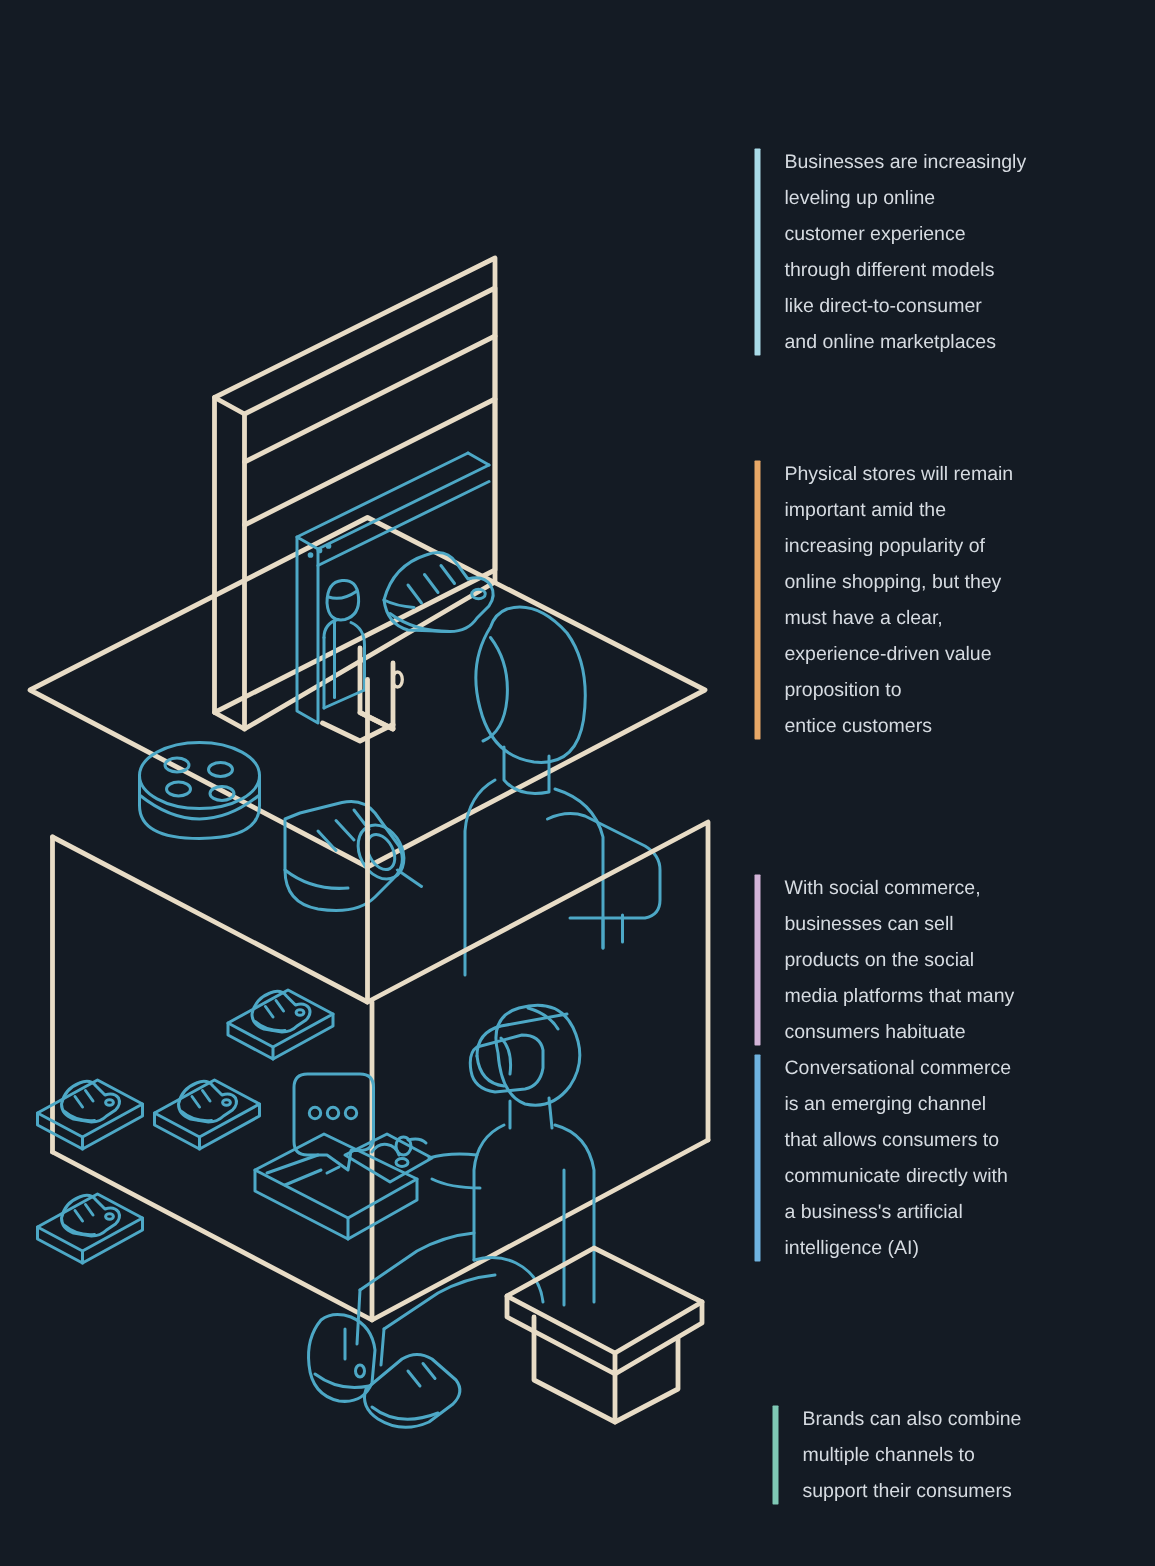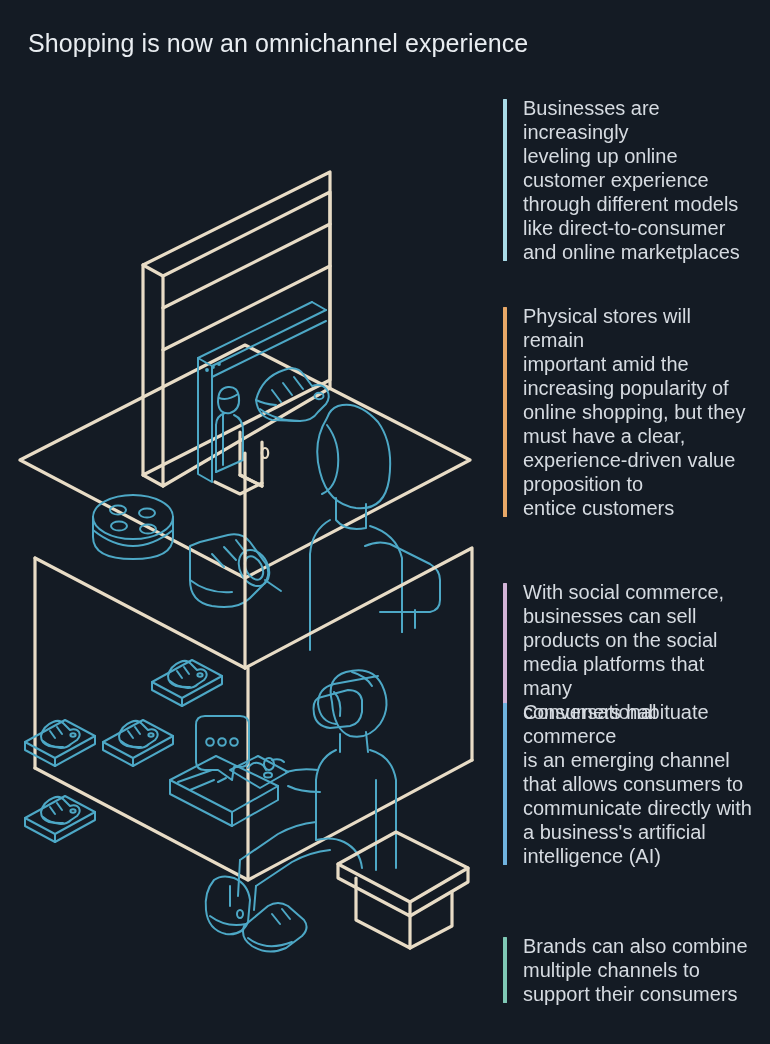--- a/index.html
+++ b/index.html
@@ -64,33 +64,32 @@
   .callout-bar {
     position: absolute;
     left: 0;
     top: 3px;
     bottom: 3px;
     width: 4px;
     border-radius: 0.5px;
   }
 
   .callout-text {
-    font-size: 20px;
+    font-size: 13px;
     line-height: 24px;
     color: #d6dbe1;
     font-weight: 400;
     white-space: pre-line;
   }
 </style>
 </head>
 <body>
 
 <div id="infographic">
 
-  <h1 id="page-title">Shopping is now an omnichannel experience</h1>
 
   <div id="illustration">
     <svg width="500" height="900" viewBox="0 0 500 900" fill="none" stroke-linecap="round" stroke-linejoin="round">
 
       <g>
 
         <g stroke="#e8dcc6" stroke-width="3.2" fill="none">
           <path d="M 20 380 L 245 265 L 470 380 L 245 498 Z"></path>
         </g>
 
@@ -394,21 +393,21 @@
     <div class="callout" style="position:absolute; top:604px; left:0; width:252px;">
       <span class="callout-bar" style="background:#6fb3e0;"></span>
       <div class="callout-text">Conversational commerce
 is an emerging channel
 that allows consumers to
 communicate directly with
 a business's artificial
 intelligence (AI)</div>
     </div>
 
-    <div class="callout" style="position:absolute; top:838px; left:0; width:252px;">
+    <div class="callout" style="position:absolute; top:838px; left:12px; width:252px;">
       <span class="callout-bar" style="background:#7fc9b5;"></span>
       <div class="callout-text">Brands can also combine
 multiple channels to
 support their consumers</div>
     </div>
 
   </div>
 </div>
 
 </body></html>

